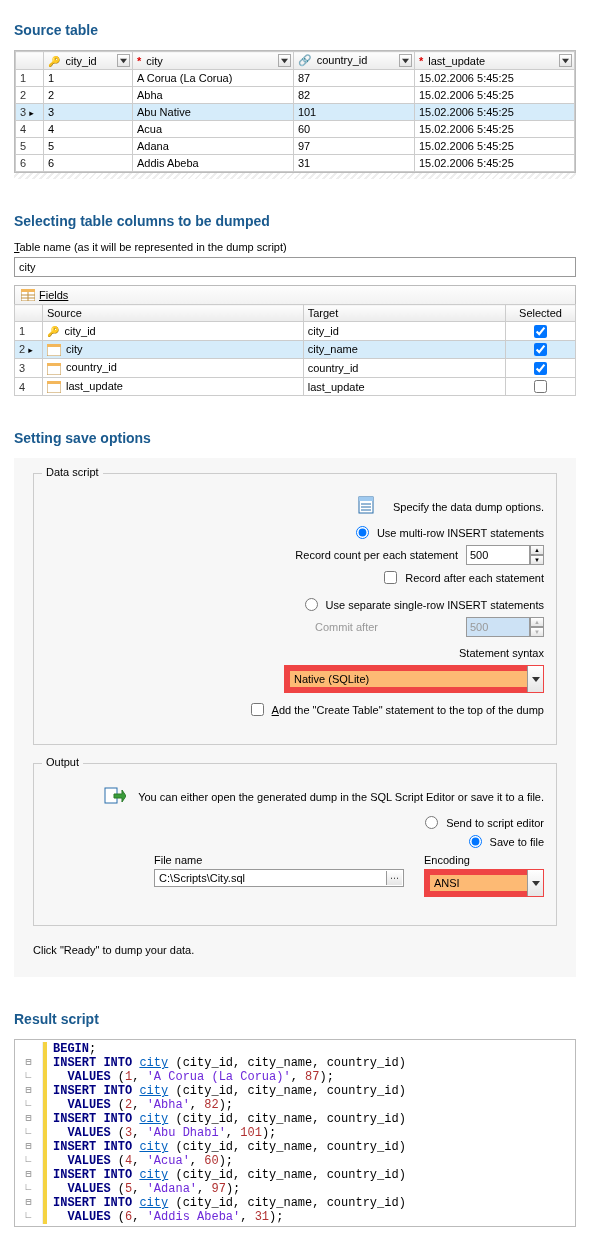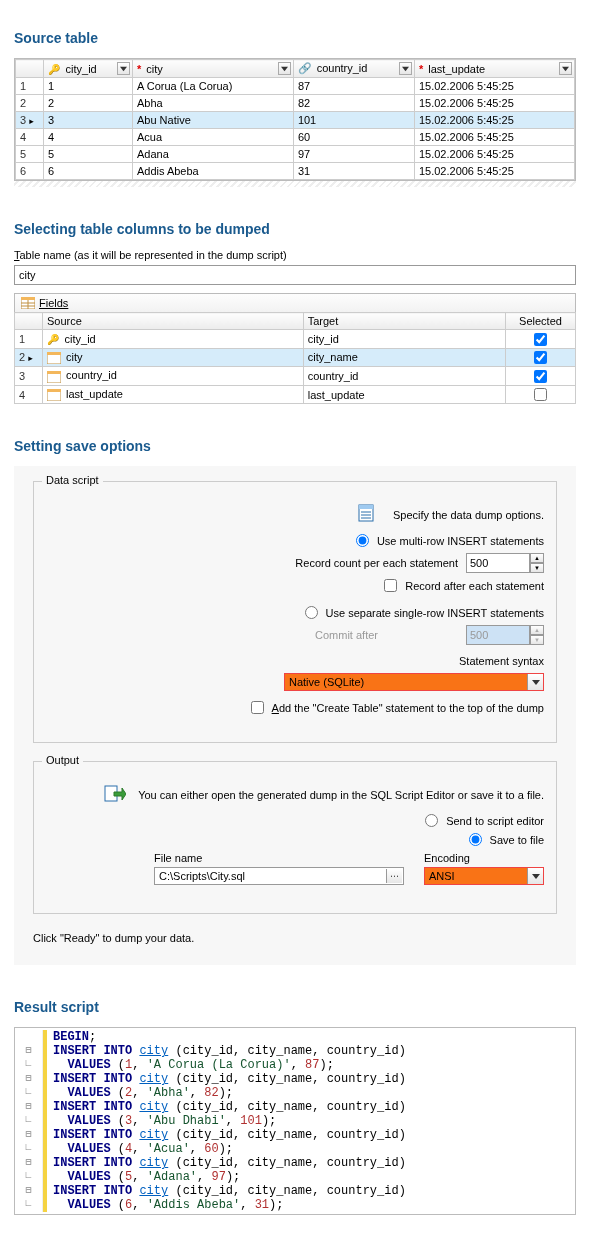--- a/index.html
+++ b/index.html
@@ -1,17 +1,17 @@
 <!DOCTYPE html>
 <html><head>
 <meta charset="utf-8">
 <style>
   * { box-sizing: border-box; margin: 0; padding: 0; }
   body { font-family: Tahoma, Verdana, Arial, sans-serif; font-size: 11px; color: #000; background: #fff; width: 590px; }
-  .section { margin: 16px 0 20px 0; }
+  .section { margin: 8px 0 20px 0; }
   .stitle { color: #1a5a8e; font-size: 14px; font-weight: bold; padding: 14px 14px 12px; }
   .grid-wrap { margin: 0 14px; border: 1px solid #bbb; background: #fff; }
   table.grid { border-collapse: collapse; width: 100%; }
   table.grid th, table.grid td { border: 1px solid #ccc; padding: 2px 4px; font-size: 11px; text-align: left; background: #fff; }
   table.grid th { background: linear-gradient(#fdfdfd,#ececec); font-weight: normal; }
   .rownum { background: linear-gradient(#fdfdfd,#ececec); text-align: center; width: 28px; color:#333; }
   .selrow td { background: #d6ecfa !important; }
   .hdr-cell { position: relative; padding-right: 16px; }
   .dd { position:absolute; right:2px; top:2px; width:13px; height:13px; border:1px solid #aaa; background:linear-gradient(#fff,#e6e6e6); display:flex; align-items:center; justify-content:center; }
   .dd svg { width:7px; height:7px; }
@@ -31,35 +31,35 @@
   .row { display:flex; align-items:center; gap:8px; margin:6px 0;justify-content:flex-end; }
   .indent1 { margin-left: 20px; }
   .indent2 { margin-left: 40px; }
   .ico-box { width:28px; flex:0 0 28px; }
   .radio, .cbox { width:13px; height:13px; }
   .numbox { width:64px; border:1px solid #999; padding:2px 3px; font-size:11px; }
   .spinwrap { display:flex; }
   .spinbtns { display:flex; flex-direction:column; }
   .spinbtns button { width:14px; height:10px; border:1px solid #999; background:linear-gradient(#fff,#e6e6e6); font-size:6px; padding:0; line-height:6px; }
   .select-wrap { position:relative; display:inline-block; }
-  .selectbox { border:1px solid #ef4444; padding:2px 20px 2px 4px; font-size:11px; background:#f97316; min-width:260px; display:inline-block; }
+  .selectbox { border:6px solid #ef4444; padding:2px 20px 2px 4px; font-size:11px; background:#fdba74; min-width:260px; display:inline-block; }
   .sel-dd { position:absolute; right:1px; top:1px; bottom:1px; width:16px; border-left:1px solid #999; background:linear-gradient(#fff,#e6e6e6); display:flex; align-items:center; justify-content:center; }
   .filebox { border:1px solid #999; padding:2px 20px 2px 4px; font-size:11px; background:#fff; width:250px; display:inline-block; position:relative; }
   .file-dd { position:absolute; right:1px; top:1px; bottom:1px; width:16px; border-left:1px solid #999; background:linear-gradient(#fff,#e6e6e6); display:flex; align-items:center; justify-content:center; font-size:9px; }
   .disabled { color:#999; }
   .sp-disabled { background:#cde2f5; }
   .code-wrap { margin:0 14px; border:1px solid #bbb; background:#fff; font-family:'Courier New',monospace; font-size:12px; padding:2px 0; }
   .code-line { display:flex; }
   .gutter { width:28px; flex:0 0 28px; text-align:center; color:#888; font-size:10px; border-right:1px solid #eee; user-select:none; }
   .modbar { width:4px; flex:0 0 4px; background:#f5d342; }
   .code-txt { padding:0 6px; white-space:pre; }
   .kw { color:#000080; font-weight:bold; }
   .tblname { color:#0060c0; text-decoration:underline; }
   .num { color:#b03030; }
-  .str { color:#14532d; }
+  .str { color:#6d28d9; }
   .encsel { min-width:120px; }
   .underline-char { text-decoration: underline; }
   .torn { height: 6px; background: repeating-linear-gradient(-45deg,#fff,#fff 3px,#eee 3px,#eee 5px); margin:0 14px; }
   svg.table-icon { width:14px; height:12px; }
 </style>
 </head>
 <body>
 
 <div class="section">
   <div class="stitle">Source table</div>

